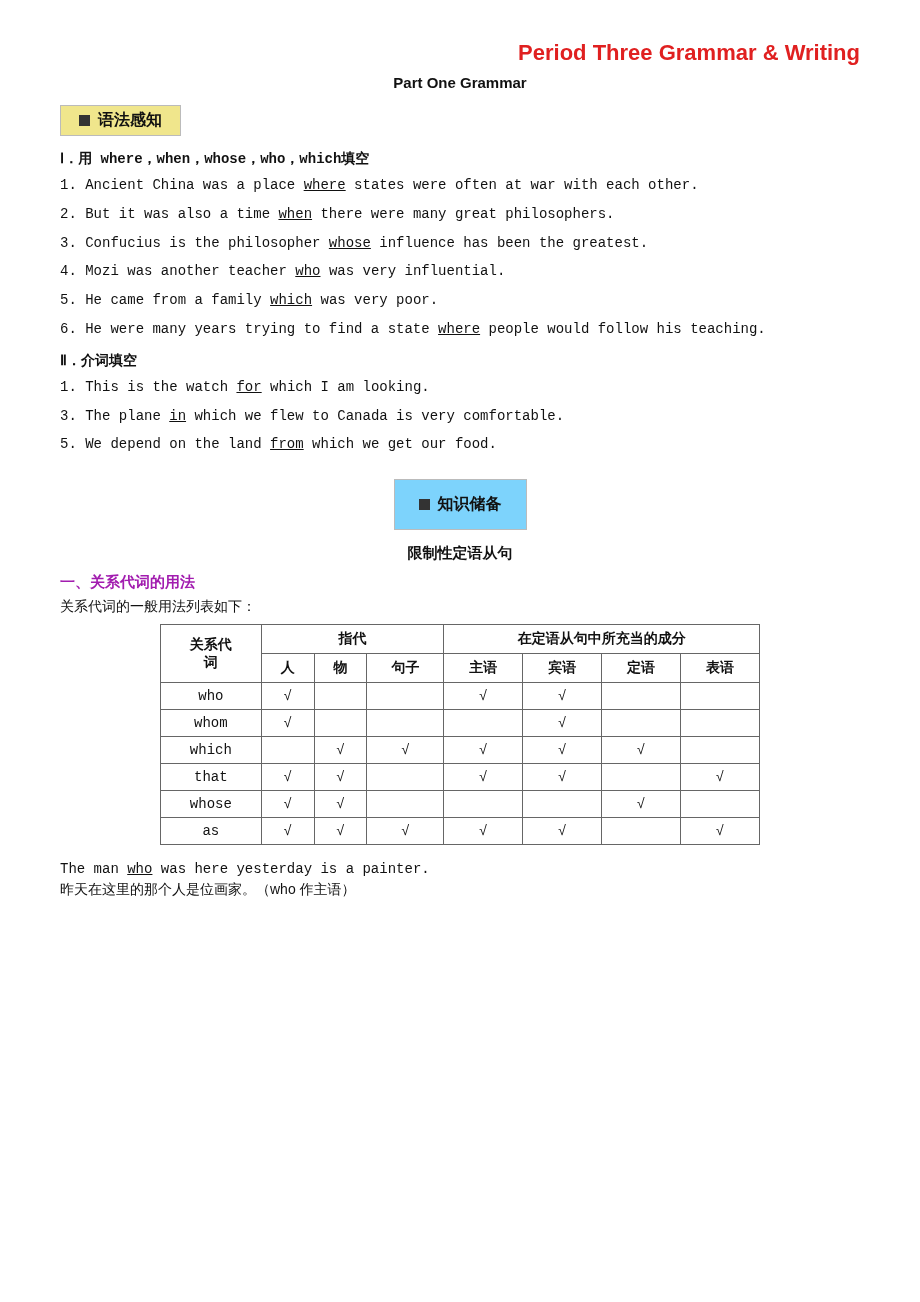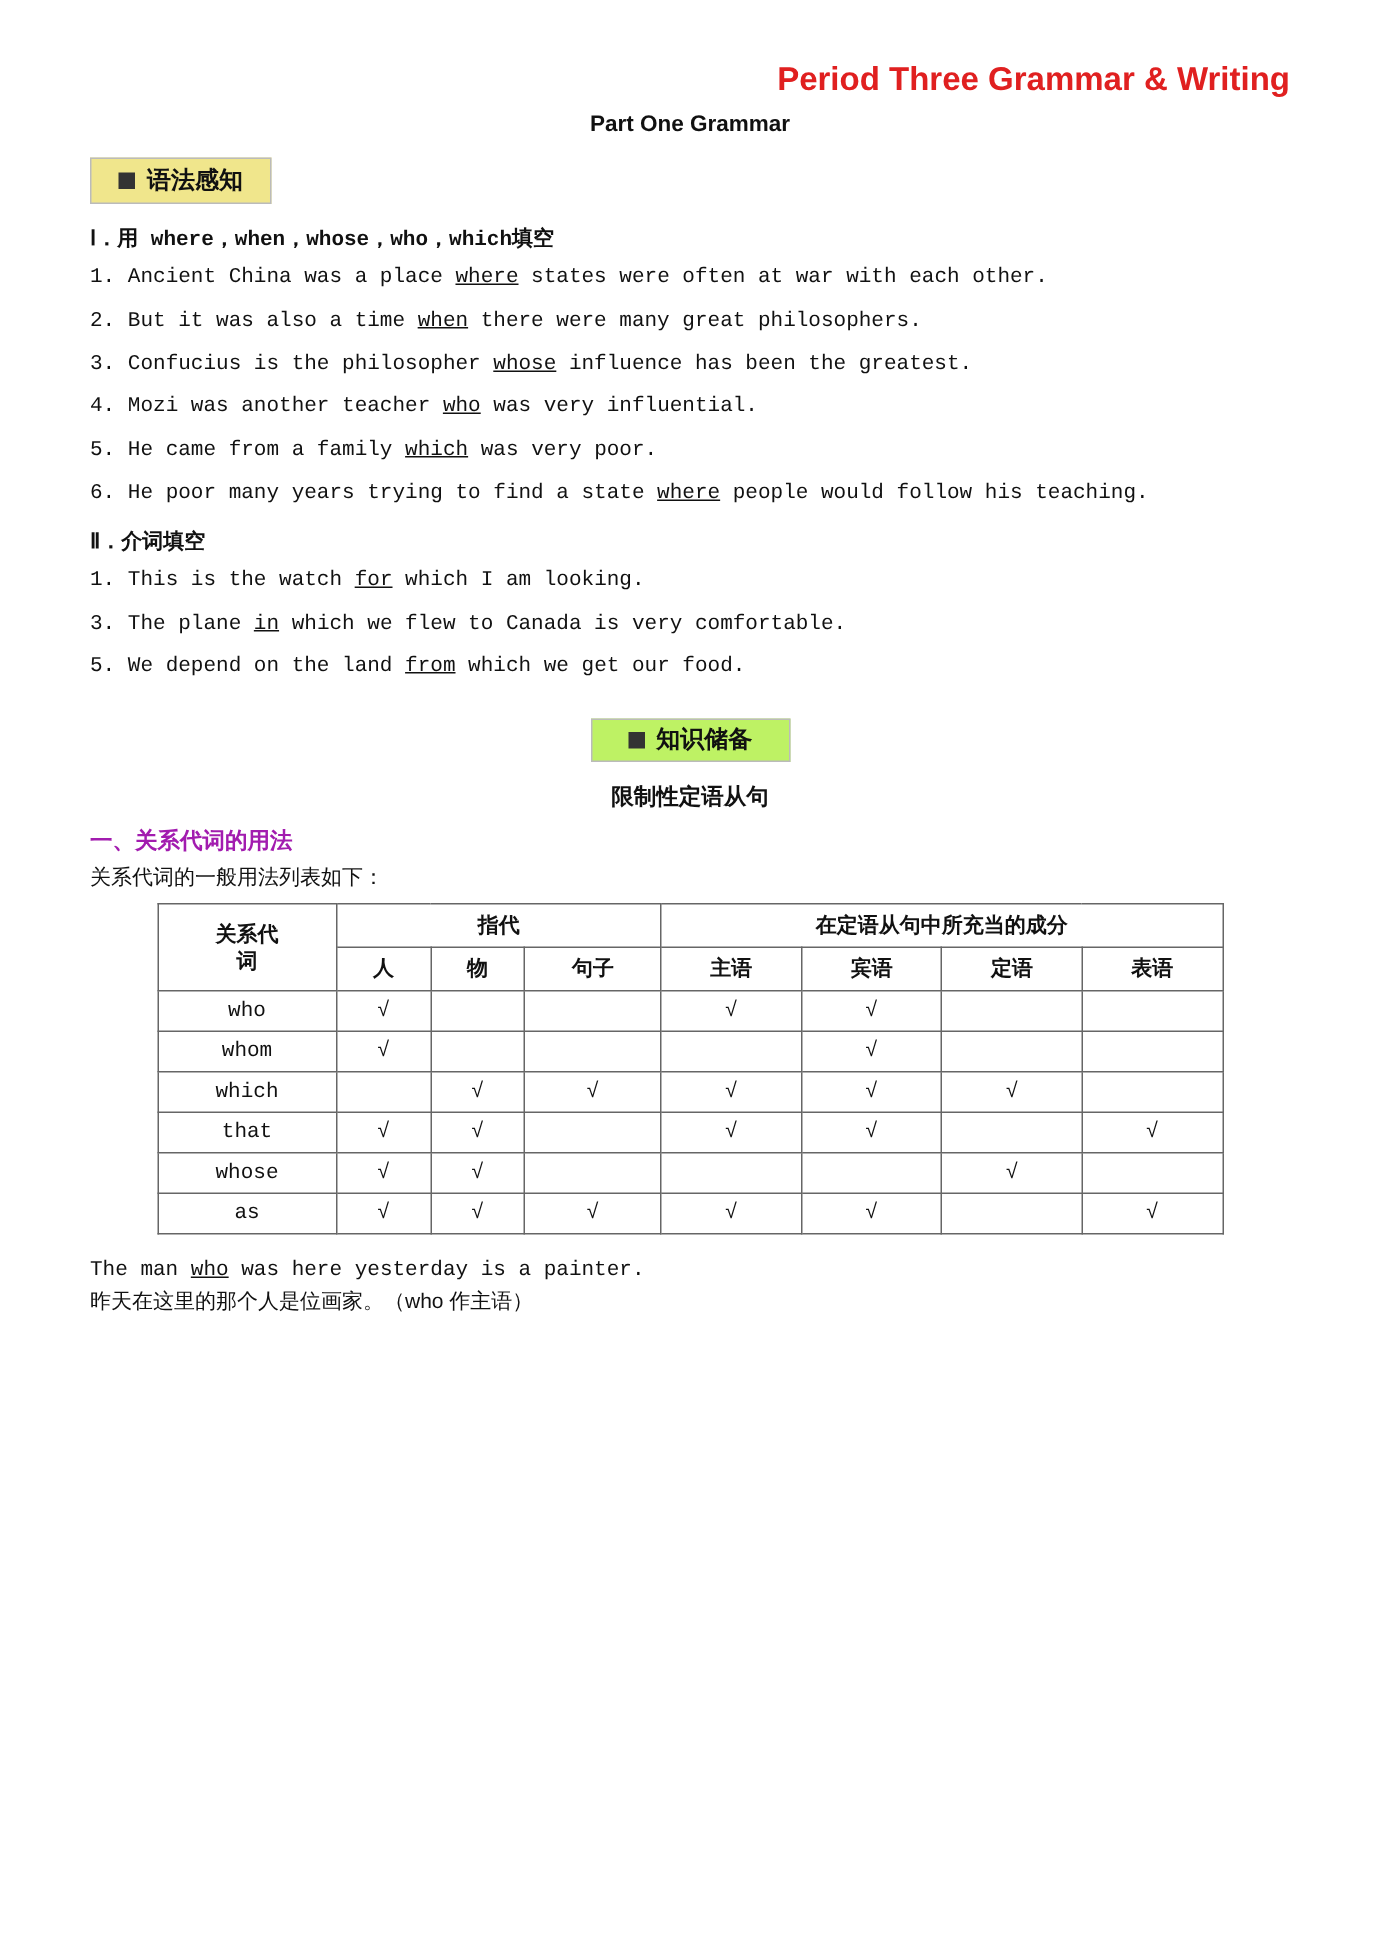--- a/index.html
+++ b/index.html
@@ -54,21 +54,21 @@
       font-family: Arial, sans-serif;
     }
     .desc-text {
       font-size: 14px;
       margin-bottom: 8px;
       font-family: "Courier New", monospace;
     }
     table {
       border-collapse: collapse;
       margin: 0 auto 16px auto;
-      width: 711px;
+      width: 600px;
     }
     table td, table th {
       border: 1px solid #666;
       text-align: center;
       padding: 5px 8px;
       font-size: 14px;
       font-family: "Courier New", monospace;
     }
     table th {
       background: #fff;
@@ -82,25 +82,25 @@
     .translation {
       font-size: 14px;
       margin-bottom: 4px;
       font-family: Arial, sans-serif;
     }
     .red-banner-wrap {
       display: flex;
       justify-content: center;
     }
     .red-banner-inner {
-      background: #bef264;
+      background: #7dd3fc;
       border: 1px solid #bbb;
       display: inline-flex;
       align-items: center;
-      padding: 3px 24px;
+      padding: 14px 24px;
     }
   </style>
 </head>
 <body>
 
 <div class="page-title">Period Three  Grammar &amp; Writing</div>
 
 <div class="subtitle">Part One  Grammar</div>
 
 <div style="margin-bottom:14px;">
@@ -111,21 +111,21 @@
 </div>
 
 <div class="exercise-title">Ⅰ．用 where，when，whose，who，which填空</div>
 
 <div id="sentences-1-container">
     <div class="sentence"><span>1. </span><span>Ancient China was a place </span><span class="underline">where</span><span> states were often at war with each other.</span></div>
     <div class="sentence"><span>2. </span><span>But it was also a time </span><span class="underline">when</span><span> there were many great philosophers.</span></div>
     <div class="sentence"><span>3. </span><span>Confucius is the philosopher </span><span class="underline">whose</span><span> influence has been the greatest.</span></div>
     <div class="sentence"><span>4. </span><span>Mozi was another teacher </span><span class="underline">who</span><span> was very influential.</span></div>
     <div class="sentence"><span>5. </span><span>He came from a family </span><span class="underline">which</span><span> was very poor.</span></div>
-    <div class="sentence"><span>6. </span><span>He poor many years trying to find a state </span><span class="underline">where</span><span> people would follow his teaching.</span></div>
+    <div class="sentence"><span>6. </span><span>He were many years trying to find a state </span><span class="underline">where</span><span> people would follow his teaching.</span></div>
   </div>
 
 <div class="exercise-title" style="margin-top:10px;">Ⅱ．介词填空</div>
 
 <div id="sentences-2-container">
     <div class="sentence"><span>1. </span><span>This is the watch </span><span class="underline">for</span><span> which I am looking.</span></div>
     <div class="sentence"><span>3. </span><span>The plane </span><span class="underline">in</span><span> which we flew to Canada is very comfortable.</span></div>
     <div class="sentence"><span>5. </span><span>We depend on the land </span><span class="underline">from</span><span> which we get our food.</span></div>
   </div>
 

